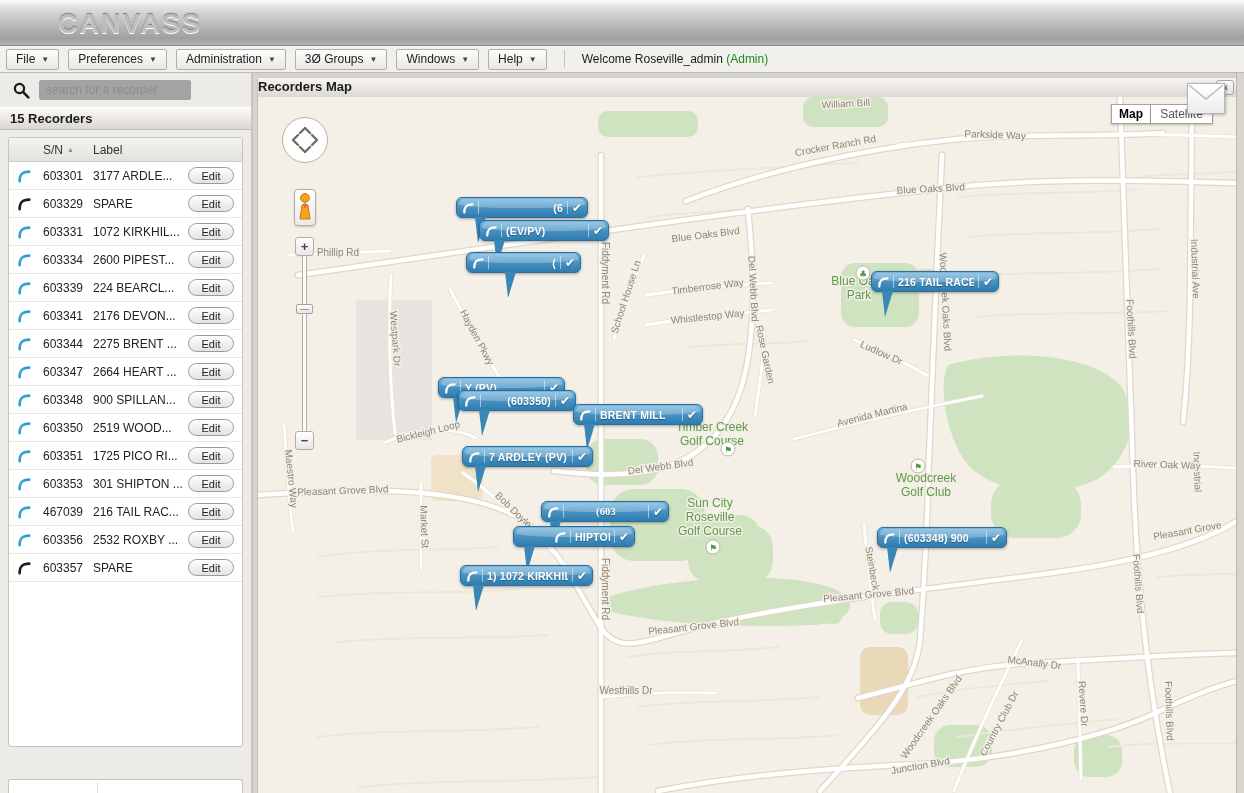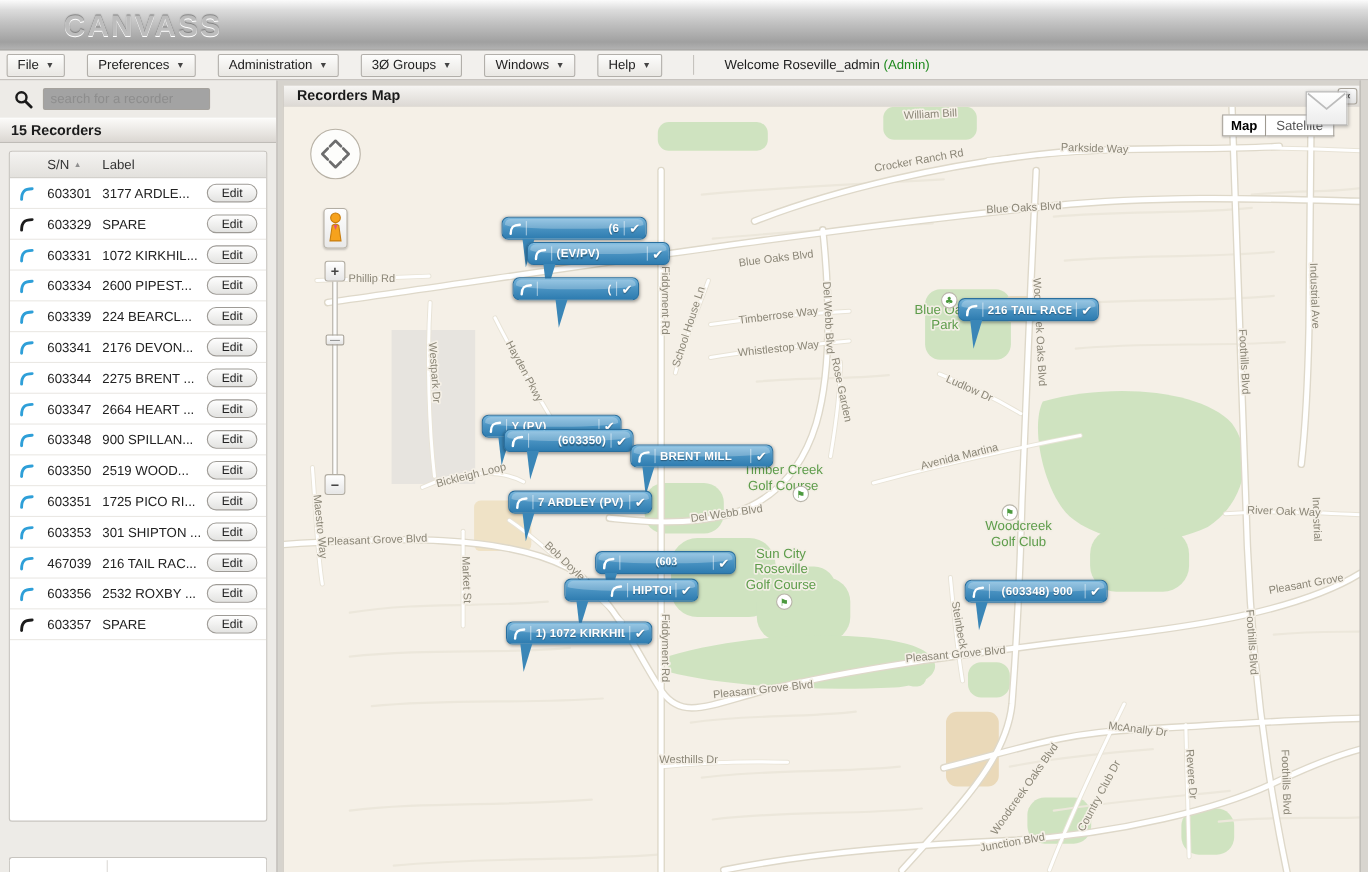--- a/index.html
+++ b/index.html
@@ -2,21 +2,21 @@
 <html><head>
 <meta charset="utf-8">
 <style>
   *{box-sizing:border-box;margin:0;padding:0}
   html,body{margin:0;background:#d6d3cd}
   #root{position:relative;width:1244px;height:793px;overflow:hidden;background:#d6d3cd;font-family:"Liberation Sans",sans-serif}
   
   #topbar{position:absolute;left:0;top:0;width:1244px;height:46px;background:linear-gradient(#fbfbfb,#dcdcdc 20%,#c3c3c3 45%,#a0a0a0 85%,#b2b2b2);border-bottom:1px solid #8f8f8f}
   #logo{position:absolute;left:58px;top:9px;font-size:27px;font-weight:bold;letter-spacing:2px;color:#bdbdbd;text-shadow:0 1px 0 #fff,0 -1px 1px #7e7e7e}
   
-  #menubar{position:absolute;left:0;top:46px;width:1244px;height:27px;background:#f2f0ed;border-bottom:1px solid #bdbab5;display:flex;align-items:center;padding-left:6px;gap:20px}
+  #menubar{position:absolute;left:0;top:46px;width:1244px;height:27px;background:#f2f0ed;border-bottom:1px solid #bdbab5;display:flex;align-items:center;padding-left:6px;gap:9px}
   .menu-btn{height:21px;display:inline-flex;align-items:center;gap:6px;padding:0 9px;border:1px solid #b2afaa;border-radius:2px;background:linear-gradient(#fdfdfc,#e9e7e3);font-size:12px;color:#222;cursor:pointer;font-family:inherit}
   .caret{font-size:8px;color:#444}
   .menusep{width:1px;height:18px;background:#c6c3be;margin:0 8px}
   #welcome{font-size:12px;color:#1c1c1c;white-space:nowrap}
   #welcome .admin{color:#1e8a1e}
   
   #sidebar{position:absolute;left:0;top:73px;width:253px;height:720px;background:#edebe7;border-right:2px solid #c8c5c0;overflow:hidden}
   .search-row{position:absolute;left:0;top:0;right:0;height:34px;display:flex;align-items:center;padding-left:13px;gap:9px}
   #search-input{width:152px;height:20px;border:1px solid #a5a29d;border-radius:2px;font-size:12px;padding:2px 6px;color:#333;font-family:inherit;background:#a3a3a3}
   #search-input::placeholder{color:#8d8d8d}
@@ -30,21 +30,21 @@
   .row{display:flex;align-items:center;height:28px;border-bottom:1px solid #eae8e4;padding-left:8px;font-size:12px;color:#222}
   .micon{width:26px;display:flex;align-items:center}
   .micon svg{width:14px;height:14px}
   .sn{width:50px}
   .lbl{flex:1;white-space:nowrap;overflow:hidden}
   .edit{width:46px;height:17px;margin-right:8px;border:1px solid #9e9b96;border-radius:9px;background:linear-gradient(#fefefe,#e3e3e1);font-size:11px;color:#222;line-height:14px;cursor:pointer;font-family:inherit}
   .partialpanel{position:absolute;left:8px;right:8px;top:706px;height:16px;background:#fff;border:1px solid #c7c4bf;border-bottom:none;border-radius:3px 3px 0 0}
   .partialpanel .vd1{position:absolute;left:88px;top:2px;bottom:0;width:1px;background:#dcdad6}
   
   #mappane{position:absolute;left:257px;top:78px;width:979px;height:715px;background:#f5f0e7;border-left:1px solid #c5c1bb}
-  #paneltitle{position:absolute;left:0;top:0;right:0;height:20px;background:linear-gradient(#f6f5f3,#dcd8d3);border-bottom:1px solid #c2beb9;font-weight:bold;font-size:13px;color:#1a1a1a;line-height:18px;padding-left:12px}
+  #paneltitle{position:absolute;left:0;top:0;right:0;height:20px;background:linear-gradient(#f6f5f3,#dcd8d3);border-bottom:1px solid #c2beb9;font-weight:bold;font-size:13px;color:#1a1a1a;line-height:18px;padding-left:0}
   #collapse{position:absolute;right:2px;top:2px;width:18px;height:15px;background:linear-gradient(#fafafa,#e2e2e2);border:1px solid #a9a49b;border-radius:3px;font-size:10px;line-height:12px;text-align:center;color:#555;font-weight:bold;cursor:pointer}
   #map{position:absolute;left:0;top:19px;width:979px;height:696px;overflow:hidden;background:#f5f0e7}
   #mapsvg{position:absolute;left:0;top:0}
   .rlbl{font-size:10px;fill:#8b8677;stroke:#f5f0e7;stroke-width:3px;stroke-linejoin:round;font-family:"Liberation Sans",sans-serif}
   .albl{font-size:12px;fill:#5d9c4a;stroke:#f2eee4;stroke-width:3px;stroke-linejoin:round;font-family:"Liberation Sans",sans-serif;text-anchor:middle}
   
   #legend{position:absolute;left:513px;top:7px;width:333px;height:19px;background:#fff;border:1px solid #5a5a5a;box-shadow:1px 2px 2px rgba(0,0,0,.25);font-family:"DejaVu Serif",serif;font-size:14px;line-height:16px;padding-left:7px;color:#000;z-index:50}
   .gbtn{position:absolute;top:7px;height:20px;background:#fff;border:1px solid #a9a49b;font-size:12px;line-height:18px;text-align:center;box-shadow:0 1px 2px rgba(0,0,0,.25);cursor:pointer;z-index:50;font-family:inherit}
   #btnMap{left:853px;width:40px;font-weight:bold;color:#000}
   #btnSat{left:893px;width:62px;color:#555;border-left:none}
@@ -587,21 +587,21 @@
             <span class="btext" style="text-align: left;">1) 1072 KIRKHILL (P</span>
             <span class="bdiv"></span>
             <span class="bcheck">✔</span>
           </div>
           <div class="bubble" style="left: 619px; top: 430px; width: 130px; z-index: 31;">
             <span class="tail" style="left: 9px;"></span>
             <svg class="bglyph" viewBox="0 0 16 16">
               <path d="M3,14 C3,6 6,3 14,3" fill="none" stroke="#fff" stroke-width="3" stroke-linecap="round"></path>
             </svg>
             <span class="bdiv"></span>
-            <span class="btext" style="text-align: center;">(603348) 900</span>
+            <span class="btext" style="text-align: left;">(603348) 900</span>
             <span class="bdiv"></span>
             <span class="bcheck">✔</span>
           </div>
         </div>
     </div>
 
     <div id="envelope">
       <svg width="36" height="29" viewBox="0 0 36 29">
         <polyline points="1,1 18,15 35,1" fill="none" stroke="#bcbcbc" stroke-width="1.5"></polyline>
       </svg>

